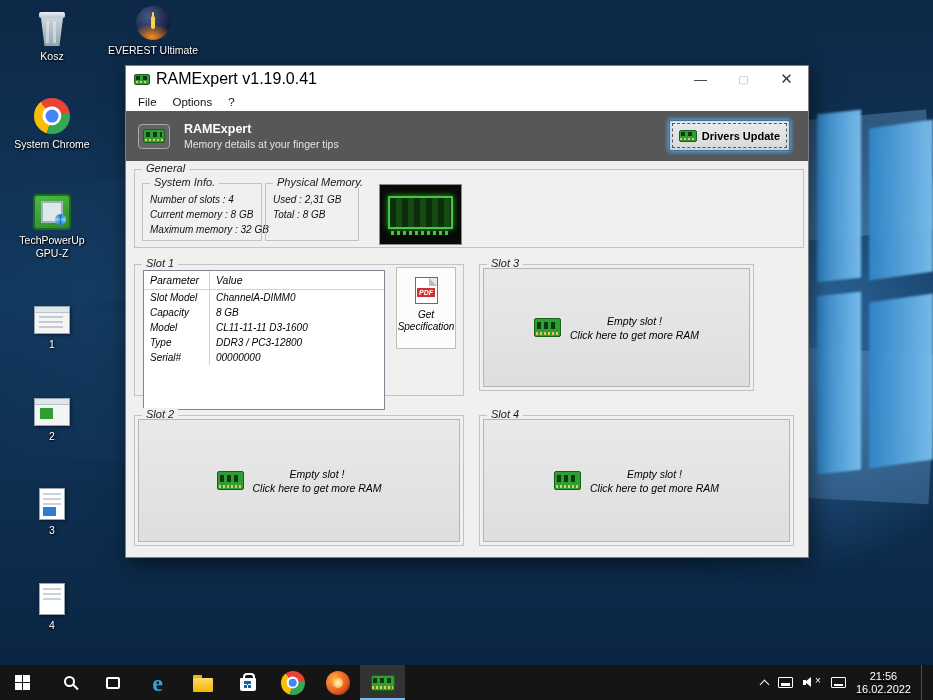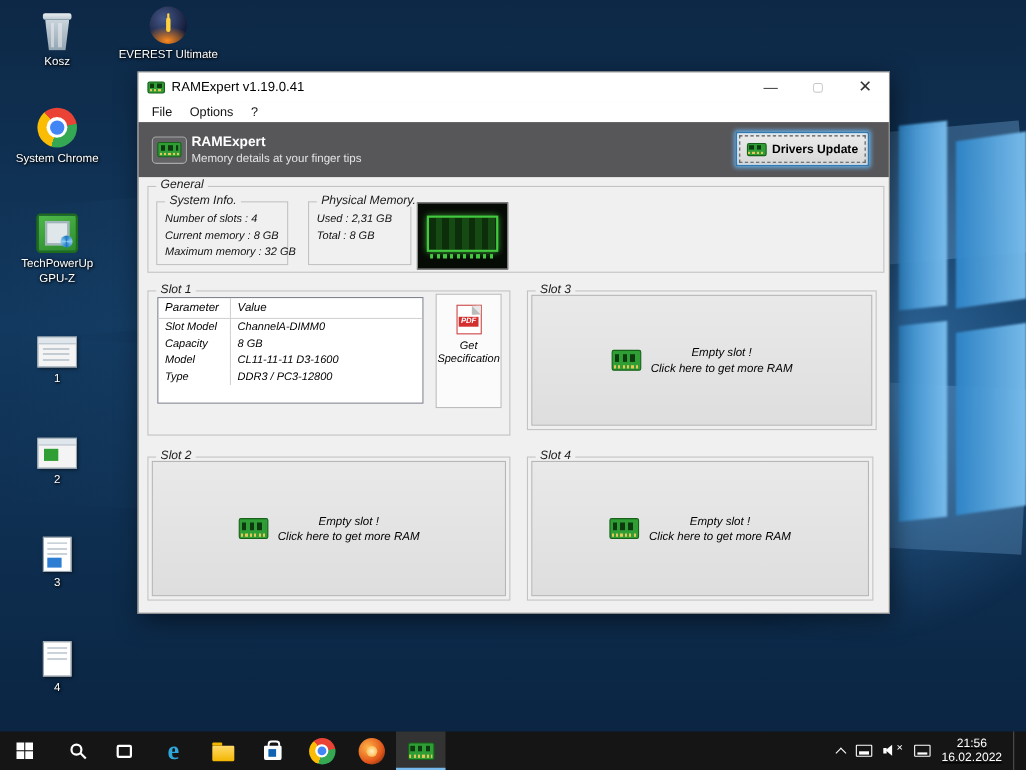--- a/index.html
+++ b/index.html
@@ -69,74 +69,74 @@
     border-radius:2px; flex:none; }
   .ramchip::before { content:""; position:absolute; left:8%; right:8%; top:15%; height:42%;
     background:repeating-linear-gradient(90deg,#0d3b0f 0 4px,transparent 4px 7px); }
   .ramchip::after { content:""; position:absolute; left:4%; right:4%; bottom:7%; height:16%;
     background:repeating-linear-gradient(90deg,#e7c75a 0 2px,transparent 2px 4px); }
 
   
   #app-window { position:absolute; left:125px; top:65px; width:684px; height:493px; z-index:10;
     background:#f0f0f0; border:1px solid #7f7f7f; box-shadow:3px 6px 22px rgba(0,0,0,.55); }
   .titlebar { height:26px; background:#fff; display:flex; align-items:center; padding-left:8px; gap:6px; }
-  .title-text { font-size:12px; color:#000; }
+  .title-text { font-size:16px; color:#000; }
   .winbtns { margin-left:auto; display:flex; height:100%; }
   .tbtn { width:43px; height:100%; display:flex; align-items:center; justify-content:center;
     font-size:13px; color:#333; cursor:pointer; }
   .tbtn.maxi { color:#b5b5b5; font-size:11px; }
   .tbtn.closeb { font-size:15px; }
   .menubar { height:19px; background:#fff; display:flex; align-items:center; padding-left:4px; }
   .menu-item { font-size:11.5px; color:#111; padding:2px 8px; cursor:default; }
   .appheader { height:50px; background:#57575a; position:relative; display:flex; align-items:center; padding-left:12px; }
   .hicon { width:32px; height:25px; border:1px solid #a8a8a8; border-radius:4px;
     display:flex; align-items:center; justify-content:center; background:#636366; }
-  .htext { margin-left:4px; }
+  .htext { margin-left:14px; }
   .happ { color:#fff; font-size:12.5px; font-weight:bold; }
   .htag { color:#e3e3e3; font-size:10.5px; margin-top:2px; }
   .drvbtn { position:absolute; right:18px; top:9px; width:121px; height:31px;
     background:linear-gradient(180deg,#ececec,#d8d8d8); border:1px solid #2f79b5;
     box-shadow:0 0 4px 1px #63a8dd, inset 0 0 3px #9fcdf0; border-radius:2px;
     display:flex; align-items:center; justify-content:center; gap:5px;
     outline:1px dashed #555; outline-offset:-4px; cursor:pointer; }
   .drvbtn span.lbl { font-size:11px; color:#000;font-weight:bold; }
   .winbody { position:relative; height:398px; }
 
   
   .gb { position:absolute; border:1px solid #c3c3c3;font-style:italic; }
   .gb-label { position:absolute; top:-8px; left:7px; background:#f0f0f0; padding:0 4px;
     font-size:11px; color:#1a1a1a; white-space:nowrap; }
   #gb-general { left:8px; top:8px; width:670px; height:79px; }
   #gb-sysinfo { left:7px; top:13px; width:120px; height:58px; }
-  #gb-physmem { left:145px; top:13px; width:94px; height:58px; }
+  #gb-physmem { left:130px; top:13px; width:94px; height:58px; }
   .info-rows { padding:8px 0 0 7px; font-size:10px; color:#111; line-height:15px; white-space:nowrap; }
   .ram-image { position:absolute; left:244px; top:14px; width:83px; height:61px;
     background:#070b06; border:1px solid #8a8a8a; }
   .ram-art { position:absolute; left:8px; right:8px; top:11px; bottom:15px;
     border:2px solid #42c93f; box-shadow:0 0 6px rgba(66,201,63,.8);
     background:repeating-linear-gradient(90deg,#0c2e0a 0 6px,#154a12 6px 12px); }
   .ram-art::after { content:""; position:absolute; left:1px; right:1px; bottom:-8px; height:4px;
     background:repeating-linear-gradient(90deg,#42c93f 0 3px,transparent 3px 6px); }
 
   #gb-slot1 { left:8px; top:103px; width:330px; height:132px; }
-  #gb-slot3 { left:353px; top:103px; width:318px; height:127px; }
+  #gb-slot3 { left:353px; top:103px; width:275px; height:127px; }
   #gb-slot2 { left:8px; top:254px; width:330px; height:131px; }
   #gb-slot4 { left:353px; top:254px; width:315px; height:131px; }
 
-  .slot-table { position:absolute; left:8px; top:5px; width:242px; height:97px;
+  .slot-table { position:absolute; left:8px; top:5px; width:242px; height:140px;
     background:#fff; border:1px solid #808691; font-size:10px; color:#000; }
   .t-head { display:flex; height:19px; align-items:center; border-bottom:1px solid #d2d2d2; }
   .t-row { display:flex; height:15px; align-items:center; }
   .t-row:first-of-type { margin-top:2px; }
   .t-c1 { width:66px; padding-left:6px; border-right:1px solid #d2d2d2; align-self:stretch;
     display:flex; align-items:center; }
   .t-c2 { flex:1; padding-left:6px; white-space:nowrap; }
   .t-head .t-c1, .t-head .t-c2 { font-size:10.5px; }
 
-  .spec-panel { position:absolute; left:261px; top:2px; width:60px; height:104px;
+  .spec-panel { position:absolute; left:261px; top:2px; width:60px; height:82px;
     background:#fbfbfb; border:1px solid #bdbdbd; display:flex; flex-direction:column;
     align-items:center; padding-top:9px; gap:5px; cursor:pointer; }
   .pdf-icon { width:23px; height:27px; background:#fff; border:1px solid #c44; position:relative;
     display:flex; align-items:flex-end; justify-content:center; }
   .pdf-icon::before { content:""; position:absolute; top:0; right:0; border:4px solid #e8e8e8;
     border-left-color:#bbb; border-bottom-color:#bbb; }
   .pdf-badge { background:#d32f2f; color:#fff; font-size:7px; font-weight:bold; line-height:9px;
     padding:0 2px; margin-bottom:6px; }
   .spec-text { font-size:10px; color:#000; text-align:center; line-height:12px; }
 
@@ -302,20 +302,24 @@
           <div class="t-c2">8 GB</div>
         </div>
         <div class="t-row">
           <div class="t-c1">Model</div>
           <div class="t-c2">CL11-11-11 D3-1600</div>
         </div>
         <div class="t-row">
           <div class="t-c1">Type</div>
           <div class="t-c2">DDR3 / PC3-12800</div>
         </div>
+        <div class="t-row">
+          <div class="t-c1">Serial#</div>
+          <div class="t-c2">00000000</div>
+        </div>
       </div>
       <div class="spec-panel">
         <div class="pdf-icon">
           <span class="pdf-badge">PDF</span>
         </div>
         <div class="spec-text">Get Specification</div>
       </div>
     </div>
 
     <div class="gb" id="gb-slot3">

